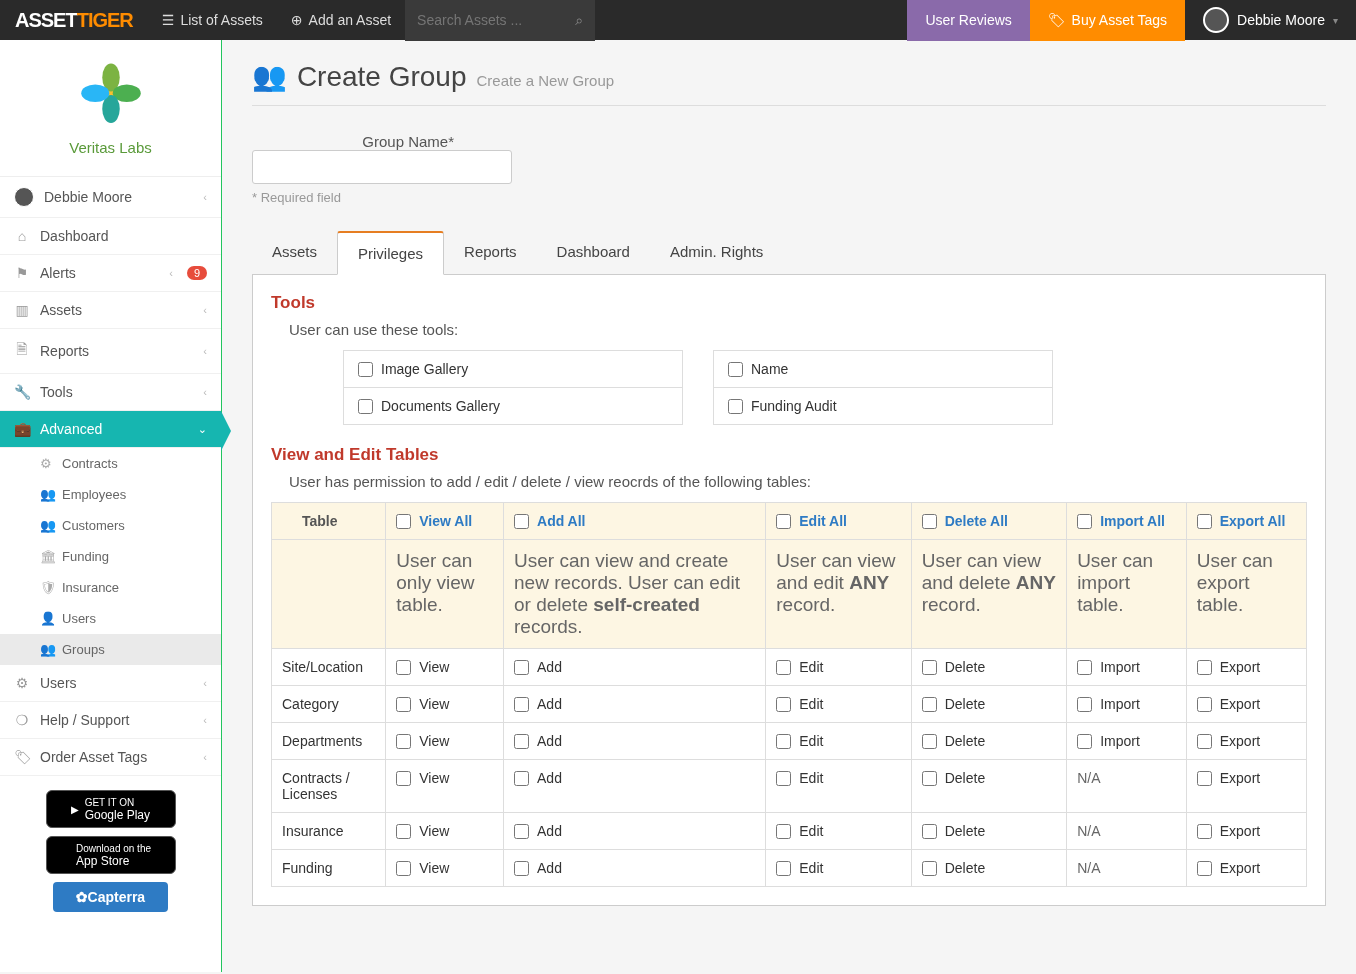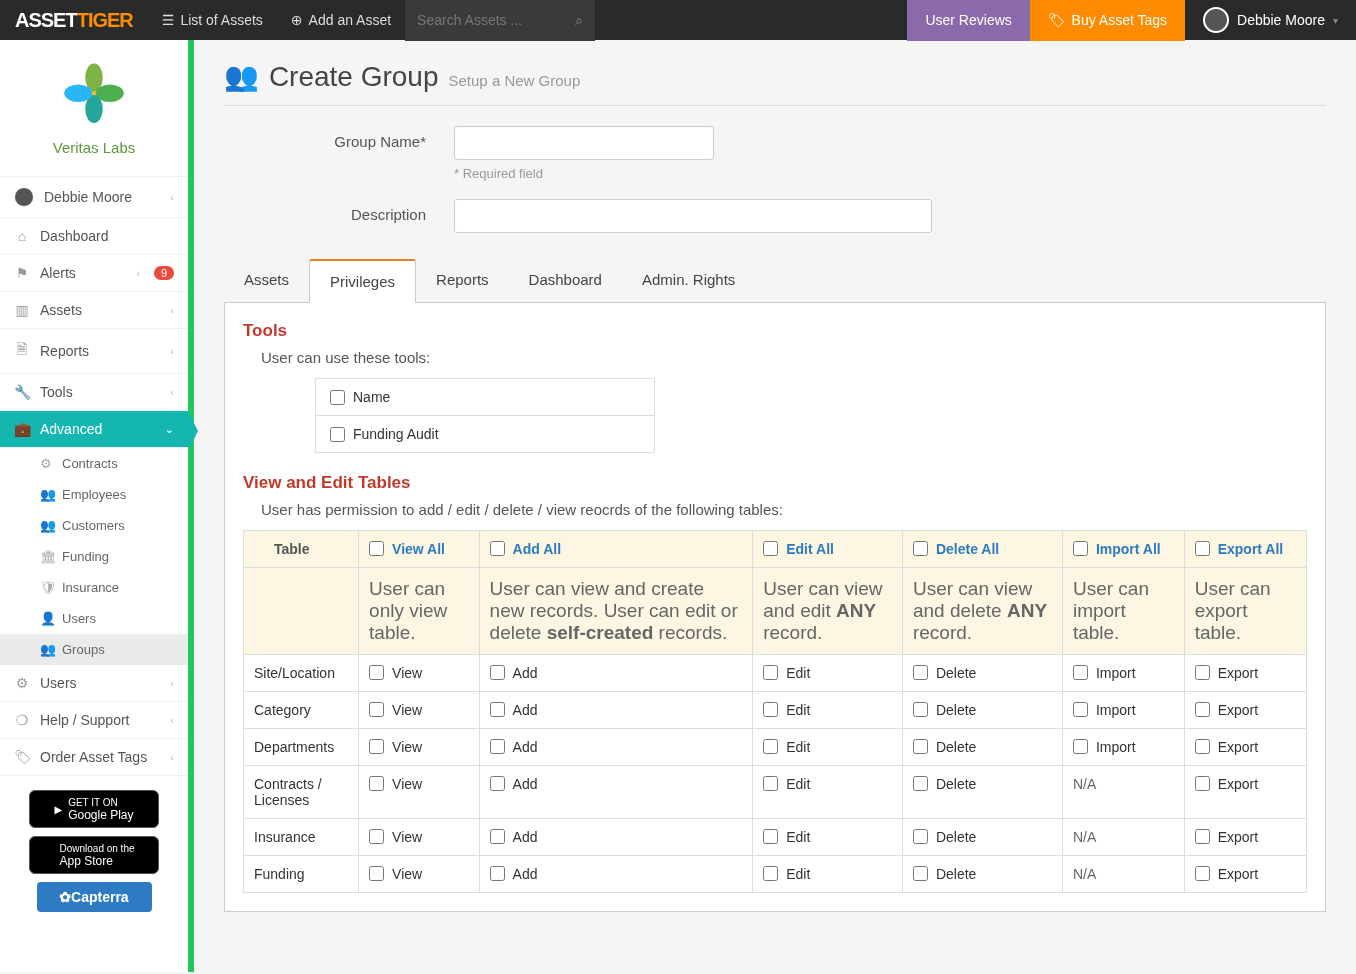--- a/index.html
+++ b/index.html
@@ -12,21 +12,21 @@
 .search-wrap { background: #3a3a3a; height: 42px; display: flex; align-items: center; padding: 0 12px; width: 190px; }
 .search-wrap input { background: transparent; border: none; color: #c4b5fd; outline: none; font-size: 14px; width: 150px; }
 .search-icon { color: #888; margin-left: auto; }
 .spacer { flex: 1; }
 .reviews { background: #8a6aaa; padding: 0 18px; height: 42px; display: flex; align-items: center; cursor: pointer; }
 .buytags { background: #ff8c00; padding: 0 18px; height: 42px; display: flex; align-items: center; cursor: pointer; gap: 6px; }
 .user-menu { padding: 0 18px; display: flex; align-items: center; gap: 8px; cursor: pointer; }
 .avatar { width: 26px; height: 26px; border-radius: 50%; background: #555; display: inline-block; border: 2px solid #fff; }
 .chev { font-size: 10px; color: #888; }
 .layout { display: flex; }
-.sidebar { width: 194px; background: #fff; border-right: 6px solid #22c55e; min-height: calc(100vh - 42px); }
+.sidebar { width: 222px; background: #fff; border-right: 1px solid #22c55e; min-height: calc(100vh - 42px); }
 .company-logo { padding: 20px; text-align: center; border-bottom: 1px solid #eee; }
 .company-logo svg { width: 90px; height: 70px; }
 .company-name { color: #5a9a3a; font-size: 15px; margin-top: 6px; }
 .side-item { display: flex; align-items: center; padding: 10px 14px; gap: 10px; cursor: pointer; border-bottom: 1px solid #f0f0f0; color: #555; position: relative; }
 .side-item .icon { width: 16px; text-align: center; color: #999; }
 .side-item .exp { margin-left: auto; color: #bbb; font-size: 11px; }
 .side-item.active { background: #16b6b0; color: #fff; }
 .side-item.active .icon, .side-item.active .exp { color: #fff; }
 .side-item.active::after { content: ""; position: absolute; right: -10px; top: 0; bottom: 0; width: 0; height: 0; border-top: 20px solid transparent; border-bottom: 20px solid transparent; border-left: 10px solid #16b6b0; }
 .side-sub { padding: 8px 14px 8px 40px; display: flex; align-items: center; gap: 8px; cursor: pointer; color: #666; font-size: 13px;}
@@ -34,21 +34,21 @@
 .side-sub .icon { color: #aaa; width: 14px; }
 .badge { background: #e74c3c; color: #fff; border-radius: 9px; padding: 1px 7px; font-size: 11px; margin-left: 4px; }
 .store-btns { padding: 14px; display: flex; flex-direction: column; gap: 8px; align-items: center; }
 .store-btn { background: #000; color: #fff; border-radius: 6px; width: 130px; height: 38px; display: flex; align-items: center; justify-content: center; font-size: 10px; gap: 6px; cursor: pointer; border: 1px solid #555;}
 .store-btn .big { font-size: 12px; }
 .capterra { background: #2e7bc4; width: 115px; height: 30px; border-radius: 4px; display:flex;align-items:center;justify-content:center;color:#fff;font-weight:bold; cursor:pointer; border-top-left-radius:4px;border-top-right-radius:4px;}
 .main { flex: 1; padding: 20px 30px; }
 .page-head { display: flex; align-items: baseline; gap: 10px; border-bottom: 1px solid #ddd; padding-bottom: 12px; margin-bottom: 20px; }
 .page-head h1 { font-size: 28px; font-weight: normal; color: #444; display: flex; align-items: center; gap: 10px; }
 .page-head .sub { color: #999; font-size: 15px; }
-.form-row { display: flex; align-items: flex-start; margin-bottom: 18px; }
+.form-row { display: flex; align-items: flex-start; margin-bottom: 18px; flex-direction: column; }
 .form-row label { width: 230px; text-align: right; padding-right: 28px; padding-top: 7px; color: #555; font-size: 15px;}
 .form-row .field { flex: 0 0 auto; }
 .form-row input[type=text] { border: 1px solid #ccc; border-radius: 3px; padding: 8px 10px; font-size: 14px; }
 .req-note { color: #999; font-size: 13px; margin-top: 6px; }
 .tabs { display: flex; border-bottom: 1px solid #ccc; margin-top: 26px; }
 .tab { padding: 12px 20px; cursor: pointer; color: #444; font-size: 15px;}
 .tab.active { border: 1px solid #ccc; border-bottom: 1px solid #fff; border-top: 2px solid #e67e22; margin-bottom: -1px; background: #fff; border-radius: 3px 3px 0 0; }
 .panel { border: 1px solid #ccc; border-top: none; background: #fff; padding: 18px; }
 .section-title { color: #c0392b; font-size: 17px; font-weight: bold; margin-bottom: 8px; }
 .section-sub { color: #555; margin-bottom: 12px; padding-left: 18px; font-size: 15px;}
@@ -56,21 +56,21 @@
 .tool-col { border: 1px solid #ddd; width: 340px; }
 .tool-col .tool-item { padding: 10px 14px; display: flex; align-items: center; gap: 8px; }
 .tool-col .tool-item + .tool-item { border-top: 1px solid #ddd; }
 input[type=checkbox] { width: 15px; height: 15px; cursor: pointer; accent-color: #999; }
 .ptable { width: 100%; border-collapse: collapse; margin-top: 10px; }
 .ptable th, .ptable td { border: 1px solid #ddd; padding: 10px 10px; text-align: left; vertical-align: top; font-size: 14px;}
 .ptable th { background: #fdf6e3; font-weight: normal; }
 .ptable th .hlabel { color: #2e7bc4; font-weight: bold; }
 .ptable th:first-child { color: #555; font-weight: bold; padding-left: 30px; }
 .ptable .desc { color: #666; font-size: 19px; }
-.cell-cb { display: flex; gap: 8px; }
+.cell-cb { display: flex; align-items: center; gap: 8px; }
 .na { text-align: center; color: #666; }
 </style>
 </head>
 <body>
 
 <div class="topbar">
   <div class="logo">
     <span class="asset">ASSET</span><span class="tiger">TIGER</span>
   </div>
   <div class="topnav-item">
@@ -212,49 +212,53 @@
         </div>
     </div>
   </div>
 
   <div class="main">
     <div class="page-head">
       <h1>
           <span style="color:#c0392b">👥</span>
           <span>Create Group</span>
         </h1>
-      <span class="sub">Setup a New Group</span>
+      <span class="sub">Create a New Group</span>
     </div>
 
     <div class="form-row">
       <label>Group Name*</label>
       <div class="field">
         <input type="text" style="width: 260px;">
         <div class="req-note">* Required field</div>
-      </div>
-    </div>
-    <div class="form-row">
-      <label>Description</label>
-      <div class="field">
-        <input type="text" style="width: 478px;">
       </div>
     </div>
 
     <div class="tabs">
       <div class="tab">Assets</div>
       <div class="tab active">Privileges</div>
       <div class="tab">Reports</div>
       <div class="tab">Dashboard</div>
       <div class="tab">Admin. Rights</div>
     </div>
 
     <div class="panel">
       <div class="section-title">Tools</div>
       <div class="section-sub">User can use these tools:</div>
       <div class="tool-grid">
+        <div class="tool-col">
+          <div class="tool-item">
+              <input type="checkbox" style="">
+              <span>Image Gallery</span>
+            </div>
+          <div class="tool-item">
+              <input type="checkbox" style="">
+              <span>Documents Gallery</span>
+            </div>
+        </div>
         <div class="tool-col">
           <div class="tool-item">
               <input type="checkbox" style="">
               <span>Name</span>
             </div>
           <div class="tool-item">
               <input type="checkbox" style="">
               <span>Funding Audit</span>
             </div>
         </div>

